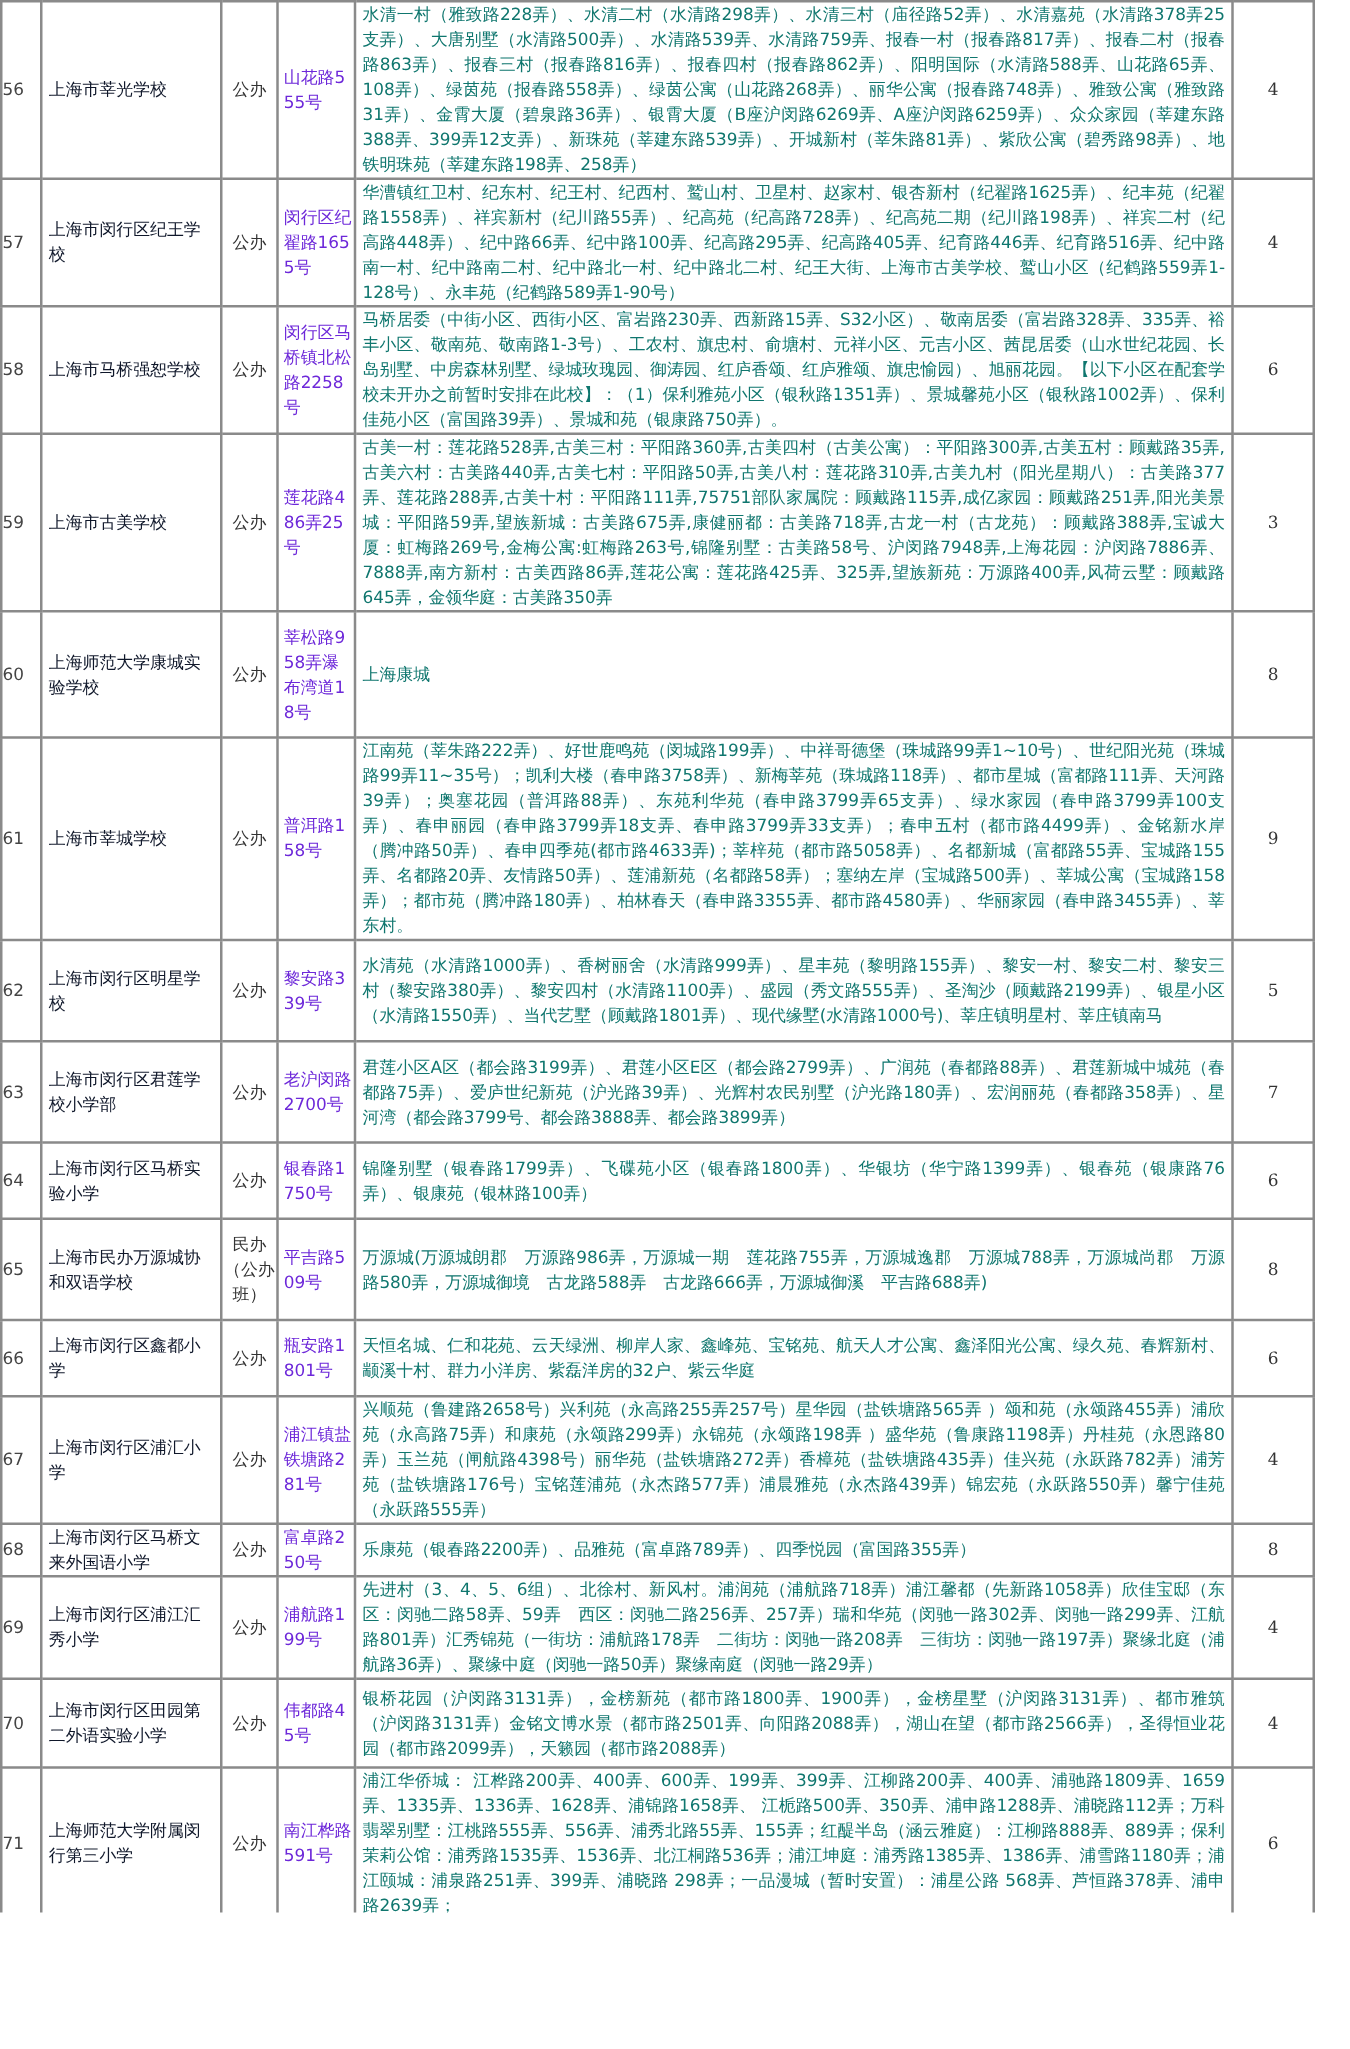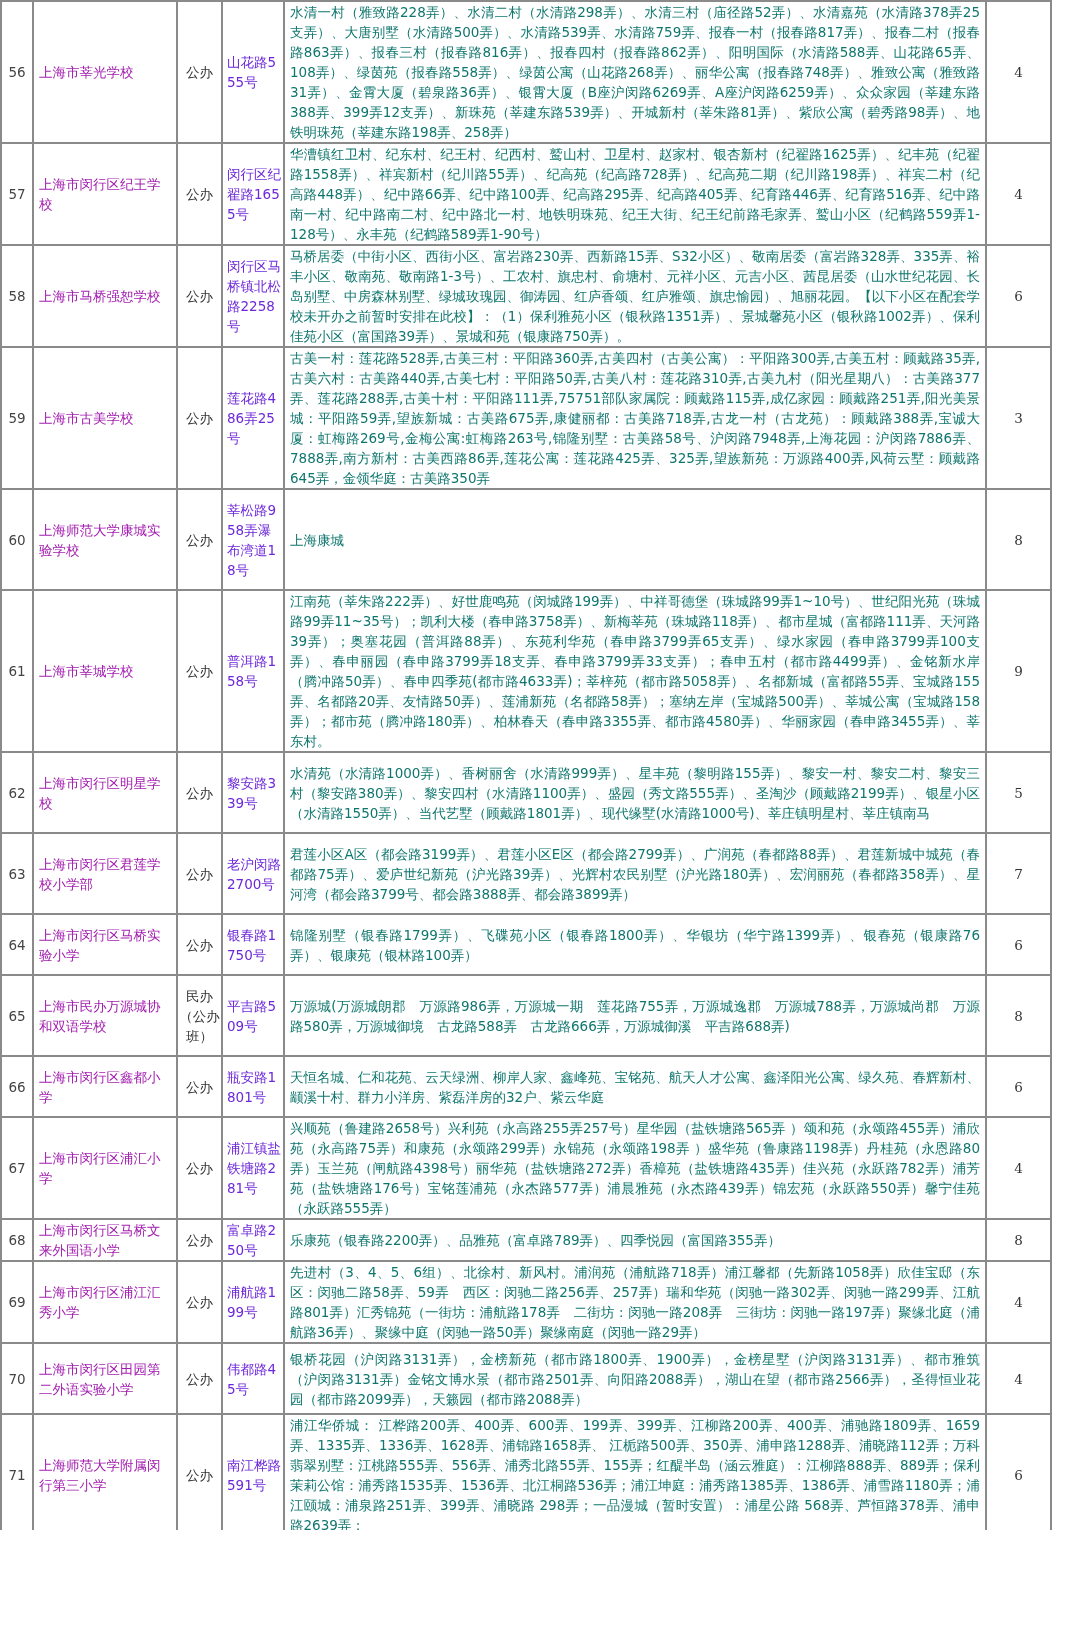--- a/index.html
+++ b/index.html
@@ -1,21 +1,21 @@
 <!DOCTYPE html>
 <html><head>
 <meta charset="utf-8">
 <style>
   html, body { margin: 0; padding: 0; background: #ffffff; }
   body { width: 1080px; height: 1639px; overflow: hidden; position: relative;
          font-family: "DejaVu Sans", "Liberation Sans", sans-serif; color: #333; }
   .tbl { position: absolute; left: 0; top: 0; width: 1033px; border-collapse: collapse; table-layout: fixed; }
   .tbl td { border: 2px solid #8a8a8a; padding: 0; vertical-align: middle; font-size: 13.5px; line-height: 20px; }
-  .c-no { width: 30px; text-align: center; font-size: 13px; color: #444; }
-  .c-name { width: 133px; padding-left: 5px !important; padding-right: 4px !important; color: #a21caf; }
+  .c-no { width: 30px; font-size: 13px; color: #444; }
+  .c-name { width: 133px; padding-left: 5px !important; padding-right: 4px !important; color: #0f172a; }
   .c-type { width: 43px; text-align: center; border-radius: 21px; }
   .c-addr { width: 56px; padding-left: 4px !important; color: #6d28d9; word-break: break-all; }
   .c-area { width: 690px; padding: 0 5px !important; color: #0f766e; text-align: justify; font-size: 13.3px; line-height: 20.2px; }
   .c-cls { width: 63px; text-align: center; font-family: "DejaVu Serif", serif; font-size: 14px; }
   .below { position: absolute; left: 0; top: 1530px; width: 1080px; height: 109px; background: #fff; }
 </style>
 </head>
 <body>
 
 <table class="tbl">
@@ -27,21 +27,21 @@
     <td class="c-type">公办</td>
     <td class="c-addr">山花路555号</td>
     <td class="c-area">水清一村（雅致路228弄）、水清二村（水清路298弄）、水清三村（庙径路52弄）、水清嘉苑（水清路378弄25支弄）、大唐别墅（水清路500弄）、水清路539弄、水清路759弄、报春一村（报春路817弄）、报春二村（报春路863弄）、报春三村（报春路816弄）、报春四村（报春路862弄）、阳明国际（水清路588弄、山花路65弄、108弄）、绿茵苑（报春路558弄）、绿茵公寓（山花路268弄）、丽华公寓（报春路748弄）、雅致公寓（雅致路31弄）、金霄大厦（碧泉路36弄）、银霄大厦（B座沪闵路6269弄、A座沪闵路6259弄）、众众家园（莘建东路388弄、399弄12支弄）、新珠苑（莘建东路539弄）、开城新村（莘朱路81弄）、紫欣公寓（碧秀路98弄）、地铁明珠苑（莘建东路198弄、258弄）</td>
     <td class="c-cls">4</td>
   </tr>
       <tr style="height: 101px;">
     <td class="c-no">57</td>
     <td class="c-name">上海市闵行区纪王学校</td>
     <td class="c-type">公办</td>
     <td class="c-addr">闵行区纪翟路1655号</td>
-    <td class="c-area">华漕镇红卫村、纪东村、纪王村、纪西村、鹫山村、卫星村、赵家村、银杏新村（纪翟路1625弄）、纪丰苑（纪翟路1558弄）、祥宾新村（纪川路55弄）、纪高苑（纪高路728弄）、纪高苑二期（纪川路198弄）、祥宾二村（纪高路448弄）、纪中路66弄、纪中路100弄、纪高路295弄、纪高路405弄、纪育路446弄、纪育路516弄、纪中路南一村、纪中路南二村、纪中路北一村、地铁明珠苑、纪王大街、纪王纪前路毛家弄、鹫山小区（纪鹤路559弄1-128号）、永丰苑（纪鹤路589弄1-90号）</td>
+    <td class="c-area">华漕镇红卫村、纪东村、纪王村、纪西村、鹫山村、卫星村、赵家村、银杏新村（纪翟路1625弄）、纪丰苑（纪翟路1558弄）、祥宾新村（纪川路55弄）、纪高苑（纪高路728弄）、纪高苑二期（纪川路198弄）、祥宾二村（纪高路448弄）、纪中路66弄、纪中路100弄、纪高路295弄、纪高路405弄、纪育路446弄、纪育路516弄、纪中路南一村、纪中路南二村、纪中路北一村、纪中路北二村、纪王大街、上海市古美学校、鹫山小区（纪鹤路559弄1-128号）、永丰苑（纪鹤路589弄1-90号）</td>
     <td class="c-cls">4</td>
   </tr>
       <tr style="height: 101px;">
     <td class="c-no">58</td>
     <td class="c-name">上海市马桥强恕学校</td>
     <td class="c-type">公办</td>
     <td class="c-addr">闵行区马桥镇北松路2258号</td>
     <td class="c-area">马桥居委（中街小区、西街小区、富岩路230弄、西新路15弄、S32小区）、敬南居委（富岩路328弄、335弄、裕丰小区、敬南苑、敬南路1-3号）、工农村、旗忠村、俞塘村、元祥小区、元吉小区、茜昆居委（山水世纪花园、长岛别墅、中房森林别墅、绿城玫瑰园、御涛园、红庐香颂、红庐雅颂、旗忠愉园）、旭丽花园。【以下小区在配套学校未开办之前暂时安排在此校】：（1）保利雅苑小区（银秋路1351弄）、景城馨苑小区（银秋路1002弄）、保利佳苑小区（富国路39弄）、景城和苑（银康路750弄）。</td>
     <td class="c-cls">6</td>
   </tr>

